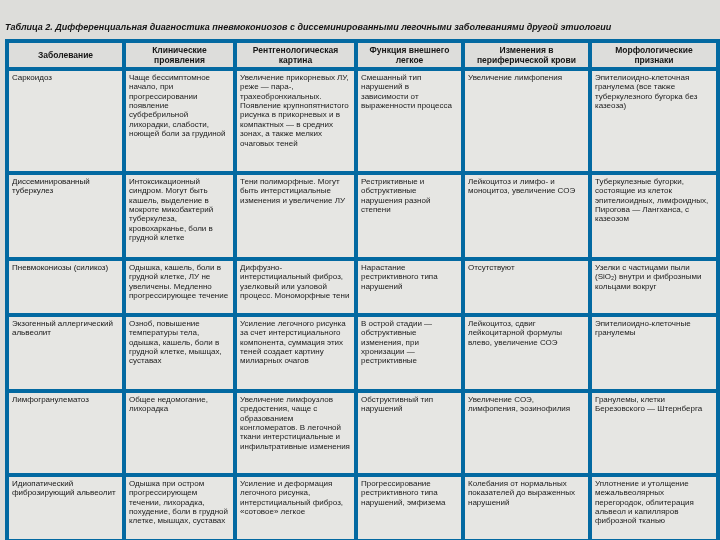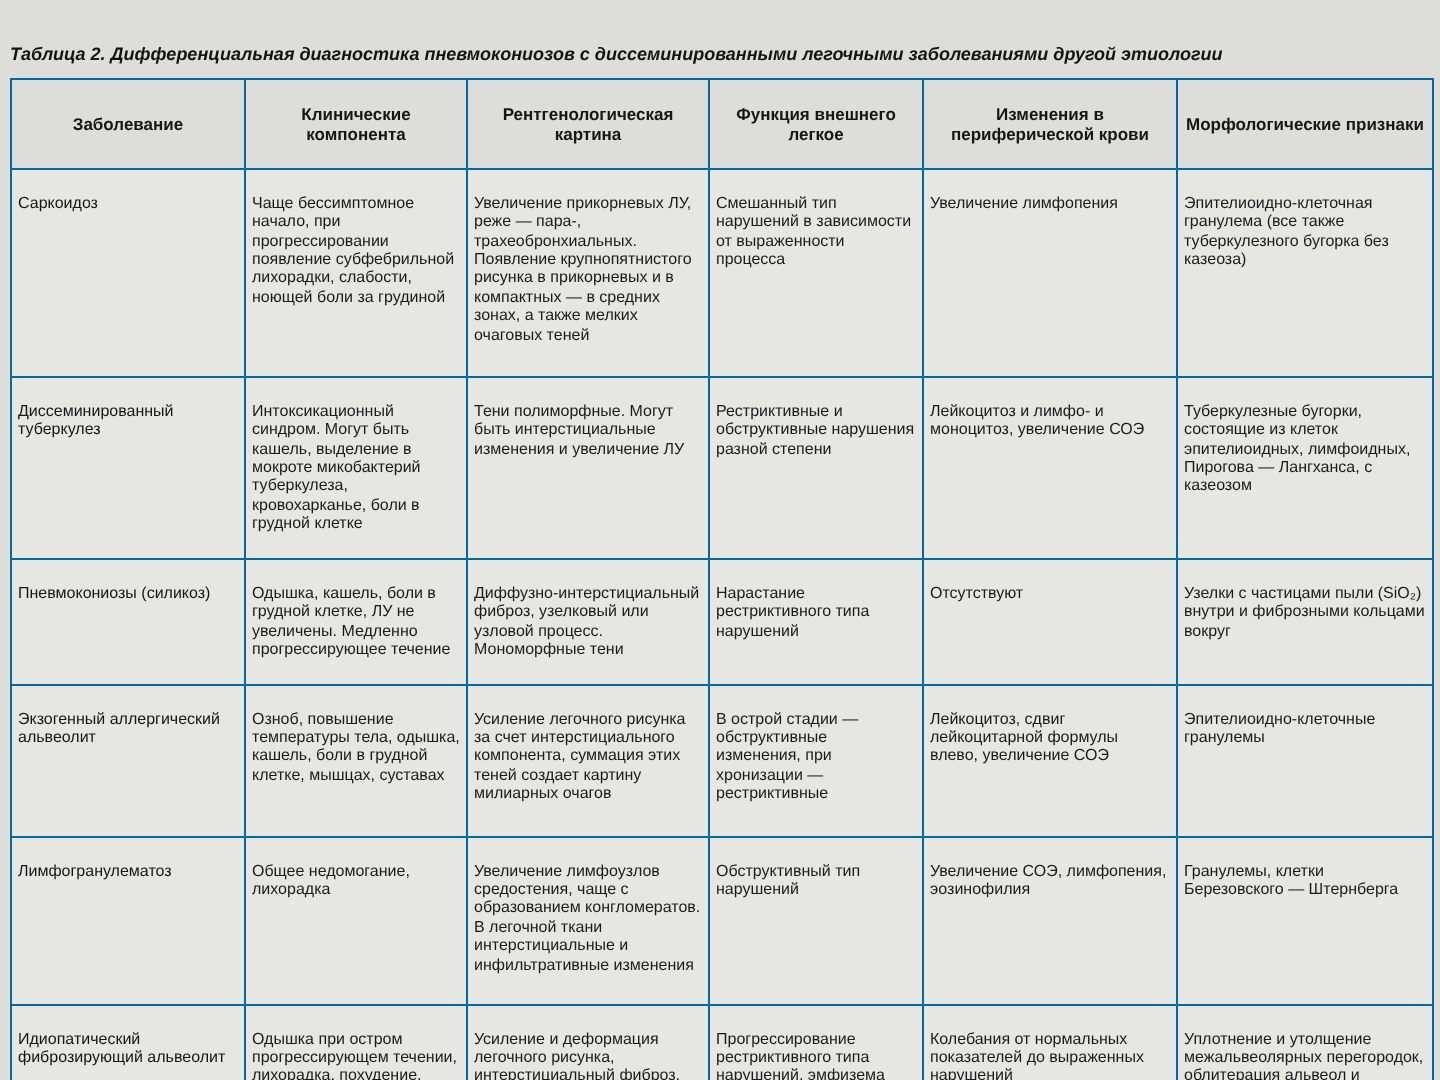--- a/index.html
+++ b/index.html
@@ -29,22 +29,22 @@
     margin: 18px 0 5px 0;
     color: #141414;
   }
   table.diag {
     border-collapse: collapse;
     width: 711px;
     table-layout: fixed;
     background: #e6e6e3;
   }
   table.diag th, table.diag td {
-    border: 1px solid #0369a1;
-    padding: 12px 3px;
+    border: 4px solid #0369a1;
+    padding: 2px 3px;
     font-size: 8px;
     line-height: 1.18;
     vertical-align: top;
     overflow: hidden;
     word-wrap: break-word;
   }
   table.diag th {
     text-align: center;
     vertical-align: middle;
     font-weight: bold;
@@ -70,21 +70,21 @@
       <col style="width:117px">
       <col style="width:111px">
       <col style="width:121px">
       <col style="width:107px">
       <col style="width:127px">
       <col style="width:128px">
     </colgroup>
     <thead>
       <tr>
         <th>Заболевание</th>
-        <th>Клинические компонента</th>
+        <th>Клинические проявления</th>
         <th>Рентгенологическая картина</th>
         <th>Функция внешнего легкое</th>
         <th>Изменения в периферической крови</th>
         <th>Морфологические признаки</th>
       </tr>
     </thead>
     <tbody>
       <tr style="height:104px">
         <td class="disease">Саркоидоз</td>
         <td>Чаще бессимптомное начало, при прогрессировании появление субфебрильной лихорадки, слабости, ноющей боли за грудиной</td>

